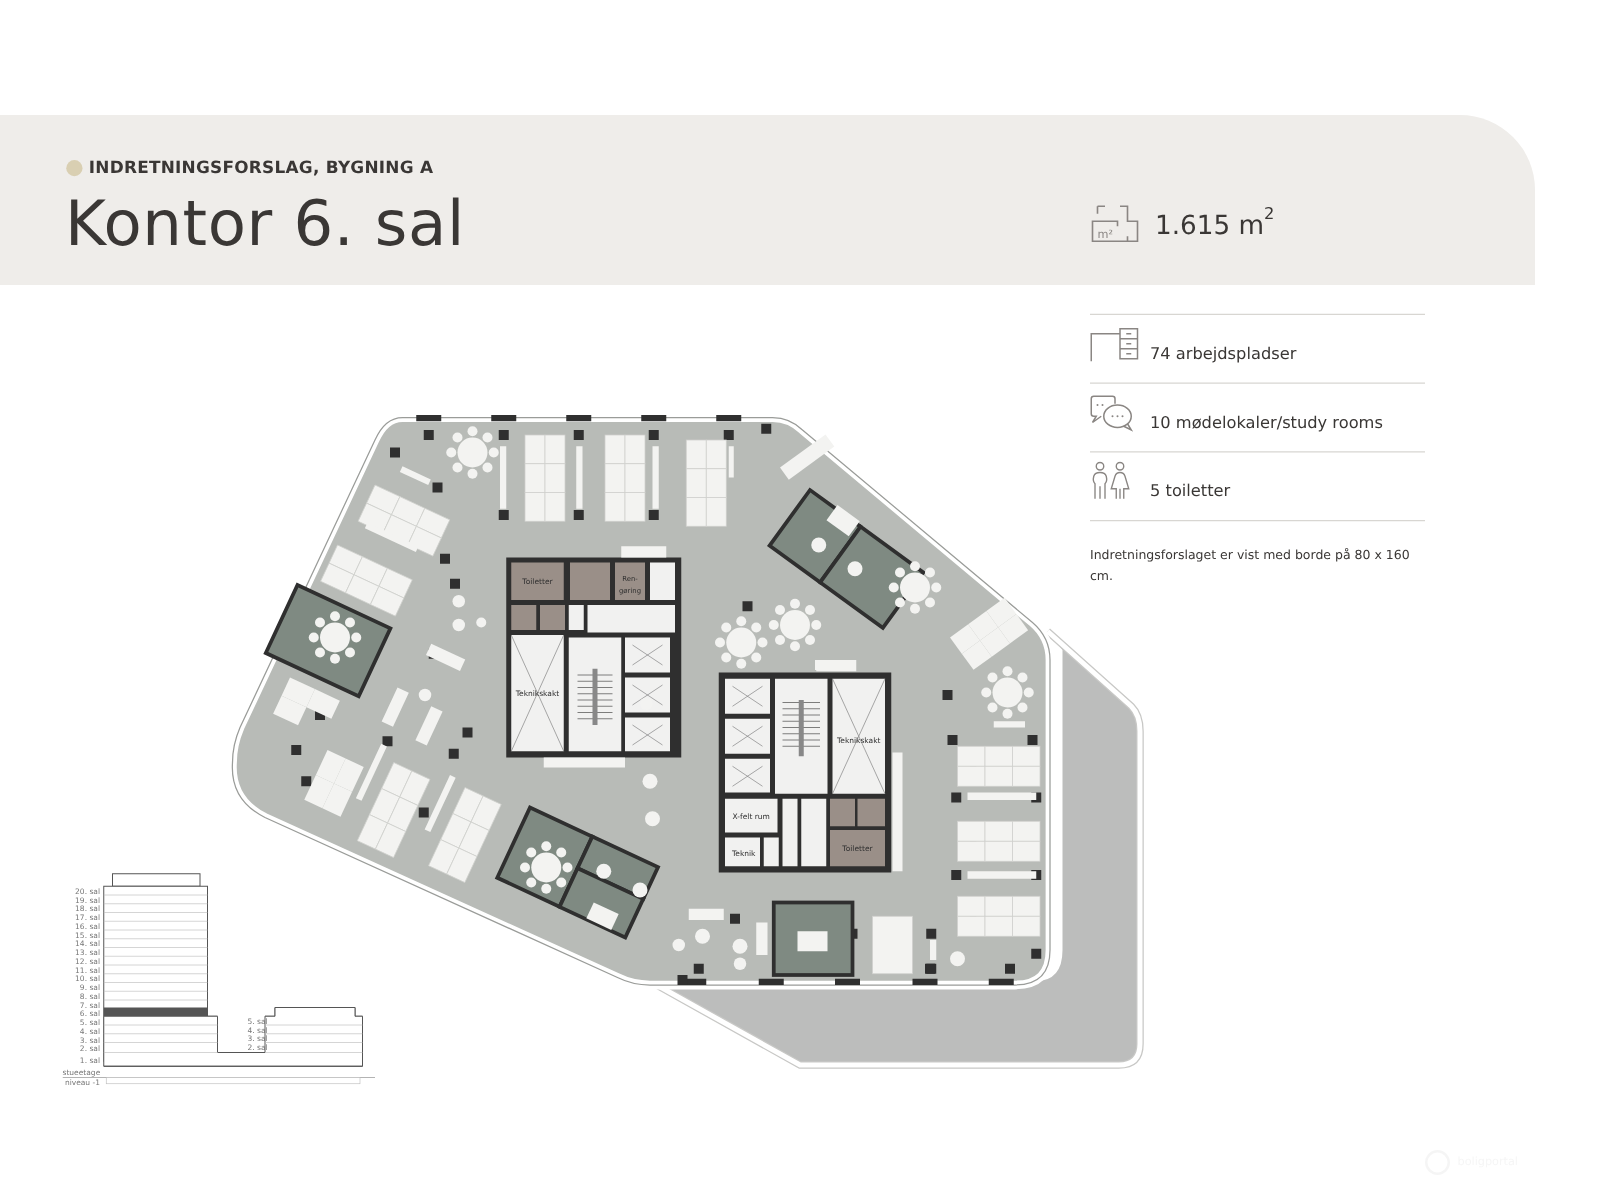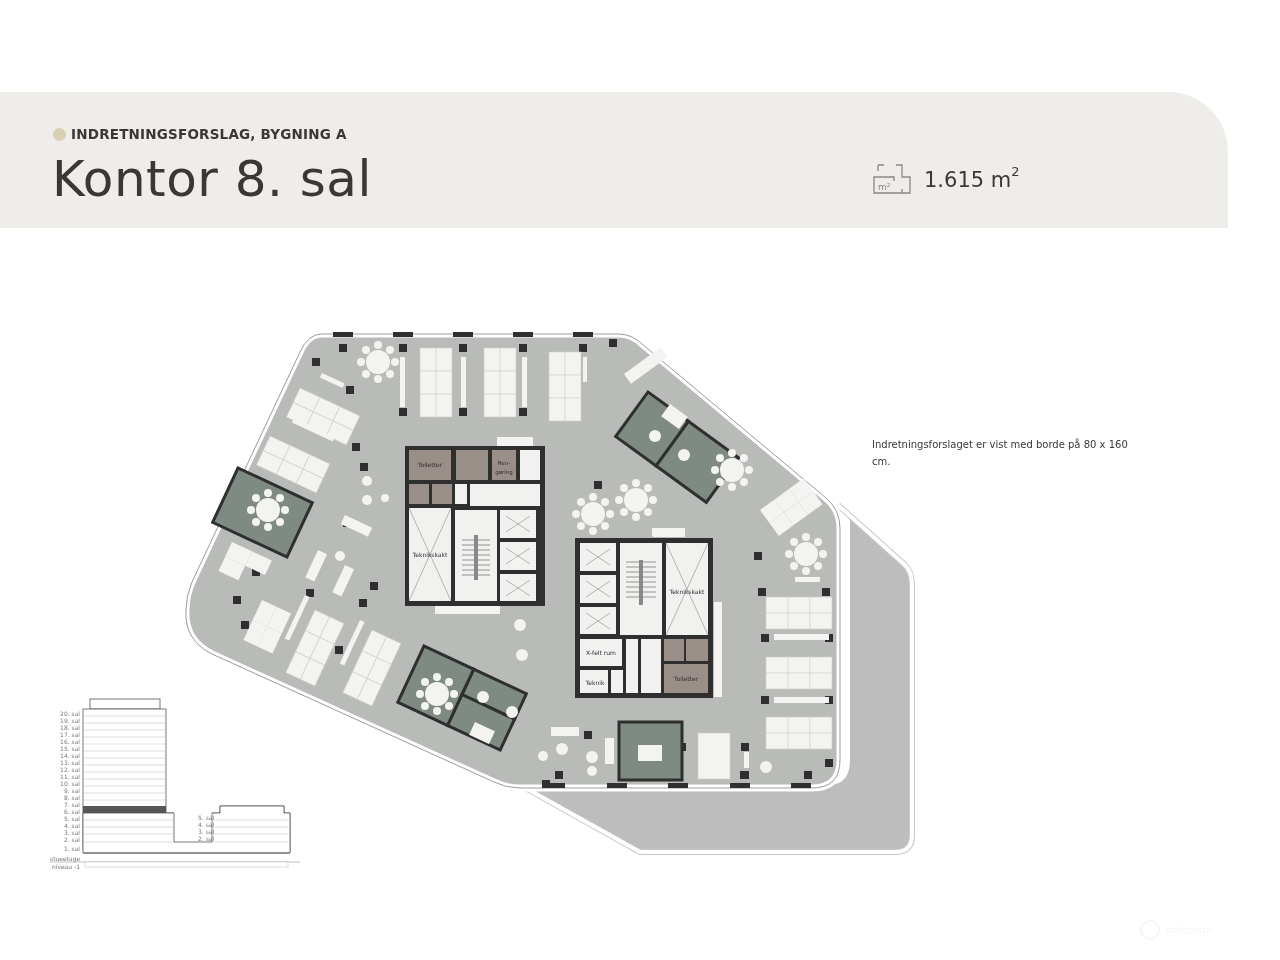--- a/index.html
+++ b/index.html
@@ -34,31 +34,65 @@
 </head>
 <body>
 
 <div class="header-band"></div>
 
 <div class="kicker">
   <span class="dot"></span>
   <span>INDRETNINGSFORSLAG, BYGNING A</span>
 </div>
 
-<div class="title">Kontor 8. sal</div>
+<div class="title">Kontor 6. sal</div>
 
 <div class="area">
   <svg viewBox="0 0 40 34">
     <path d="M6 2 V8 M6 2 H12 M24 2 H30 V14 H38 V30 H30 V26 M30 30 H2 V14 H22 V18" fill="none" stroke="#8a8683" stroke-width="1.3"></path>
     <text x="6" y="27" font-size="9" fill="#8a8683" font-family="DejaVu Sans, sans-serif">m²</text>
   </svg>
   <span class="val"><span>1.615 m</span><sup>2</sup></span>
 </div>
 
 <div class="stats">
+  <div class="stat-row">
+    <span class="icon">
+      <svg width="40" height="30" viewBox="0 0 40 30">
+          <path d="M1 28 V6 H24 M24 2 H38 V26 H24 Z M24 10 H38 M24 18 H38 M29 6 H33 M29 14 H33 M29 22 H33" fill="none" stroke="#8a8683" stroke-width="1.2"></path>
+        </svg>
+    </span>
+    <span class="label">74 arbejdspladser</span>
+  </div>
+  <div class="stat-row">
+    <span class="icon">
+      <svg width="40" height="32" viewBox="0 0 40 32">
+          <path d="M3 2 H18 Q20 2 20 4 V8 M3 2 Q1 2 1 4 V16 Q1 18 3 18 H5 L2 23 L9 18" fill="none" stroke="#8a8683" stroke-width="1.2"></path>
+          <circle cx="6" cy="9" r="0.8" fill="#8a8683"></circle>
+          <circle cx="10" cy="9" r="0.8" fill="#8a8683"></circle>
+          <ellipse cx="22" cy="18" rx="11" ry="9" fill="none" stroke="#8a8683" stroke-width="1.2"></ellipse>
+          <path d="M30 24 L33 29 L27 26" fill="none" stroke="#8a8683" stroke-width="1.2"></path>
+          <circle cx="18" cy="18" r="0.8" fill="#8a8683"></circle>
+          <circle cx="22" cy="18" r="0.8" fill="#8a8683"></circle>
+          <circle cx="26" cy="18" r="0.8" fill="#8a8683"></circle>
+        </svg>
+    </span>
+    <span class="label">10 mødelokaler/study rooms</span>
+  </div>
+  <div class="stat-row">
+    <span class="icon">
+      <svg width="40" height="34" viewBox="0 0 40 34">
+          <circle cx="8" cy="4" r="3" fill="none" stroke="#8a8683" stroke-width="1.1"></circle>
+          <path d="M4 30 V18 Q2 16 3 12 Q4 9 8 9 Q12 9 13 12 Q14 16 12 18 V30 M8 20 V30" fill="none" stroke="#8a8683" stroke-width="1.1"></path>
+          <circle cx="24" cy="4" r="3" fill="none" stroke="#8a8683" stroke-width="1.1"></circle>
+          <path d="M21 30 V22 H17 L20 12 Q21 9 24 9 Q27 9 28 12 L31 22 H27 V30 M24 22 V30" fill="none" stroke="#8a8683" stroke-width="1.1"></path>
+        </svg>
+    </span>
+    <span class="label">5 toiletter</span>
+  </div>
 </div>
 
 <div class="note">Indretningsforslaget er vist med borde på 80 x 160 cm.</div>
 
 <svg class="plan" viewBox="170 320 750 540">
   <defs>
     <g id="desk2x3">
       <rect x="0" y="0" width="16" height="23" fill="#f3f3f1" stroke="#cfd0cd" stroke-width="0.6"></rect>
       <rect x="16" y="0" width="16" height="23" fill="#f3f3f1" stroke="#cfd0cd" stroke-width="0.6"></rect>
       <rect x="0" y="23" width="16" height="23" fill="#f3f3f1" stroke="#cfd0cd" stroke-width="0.6"></rect>

